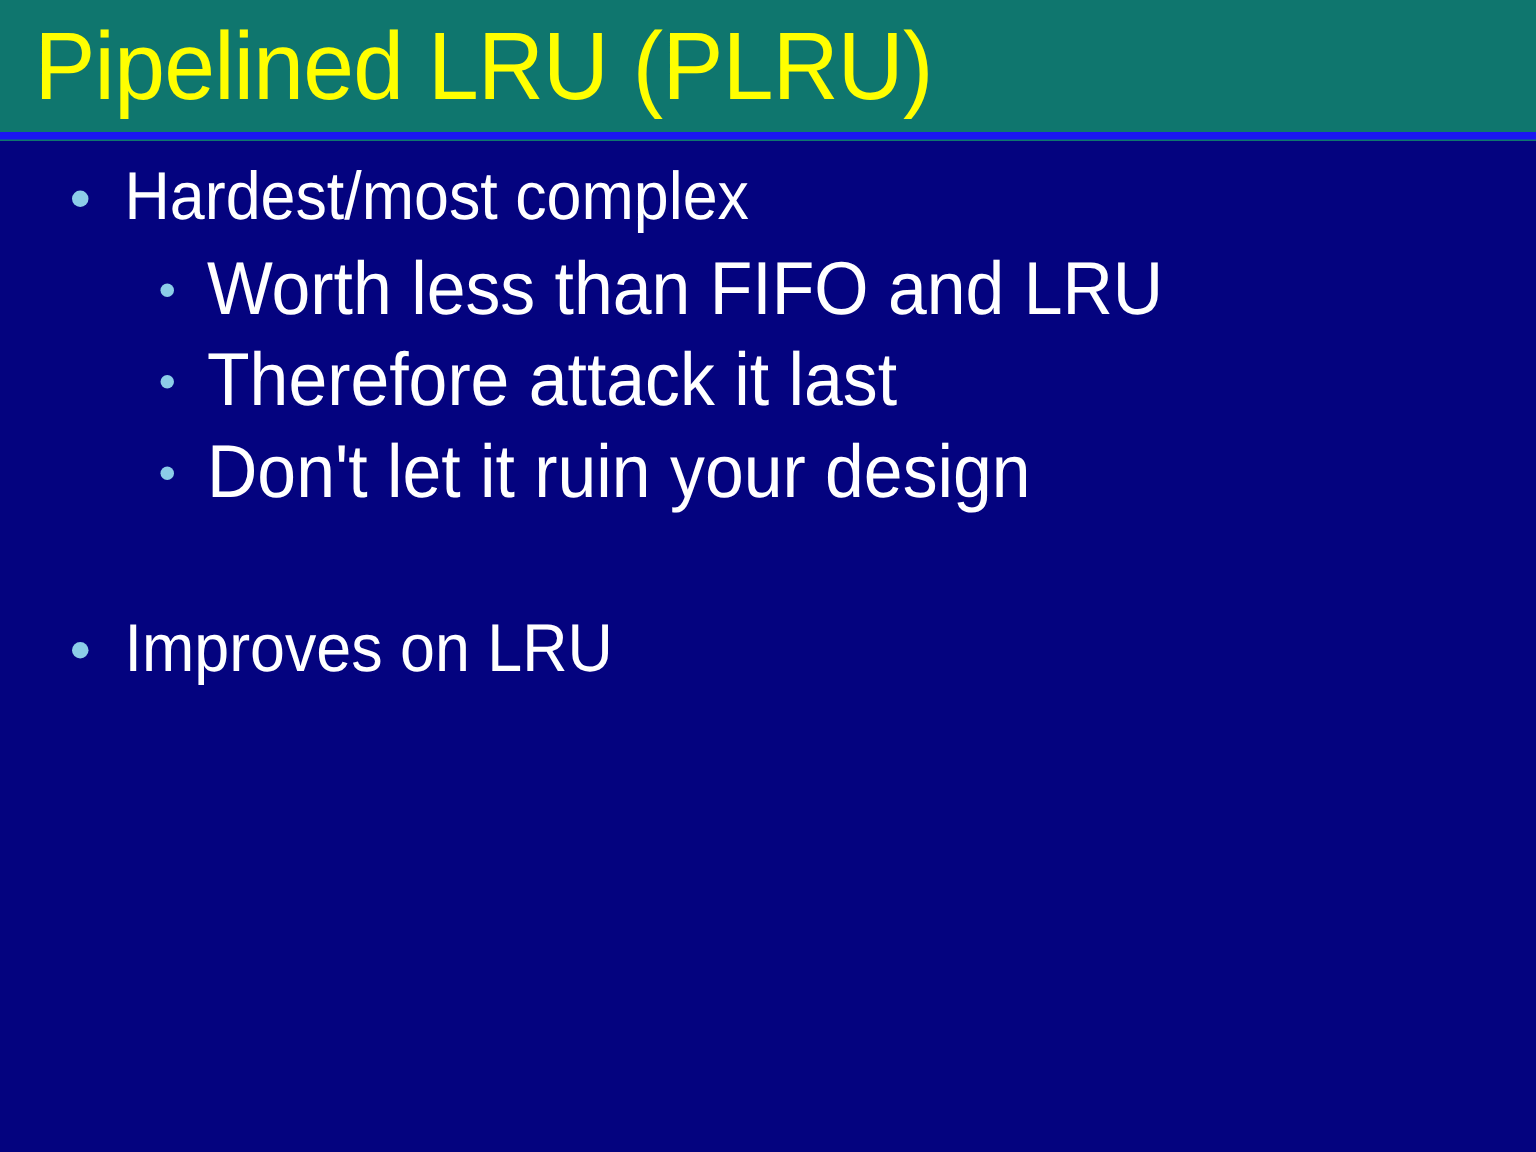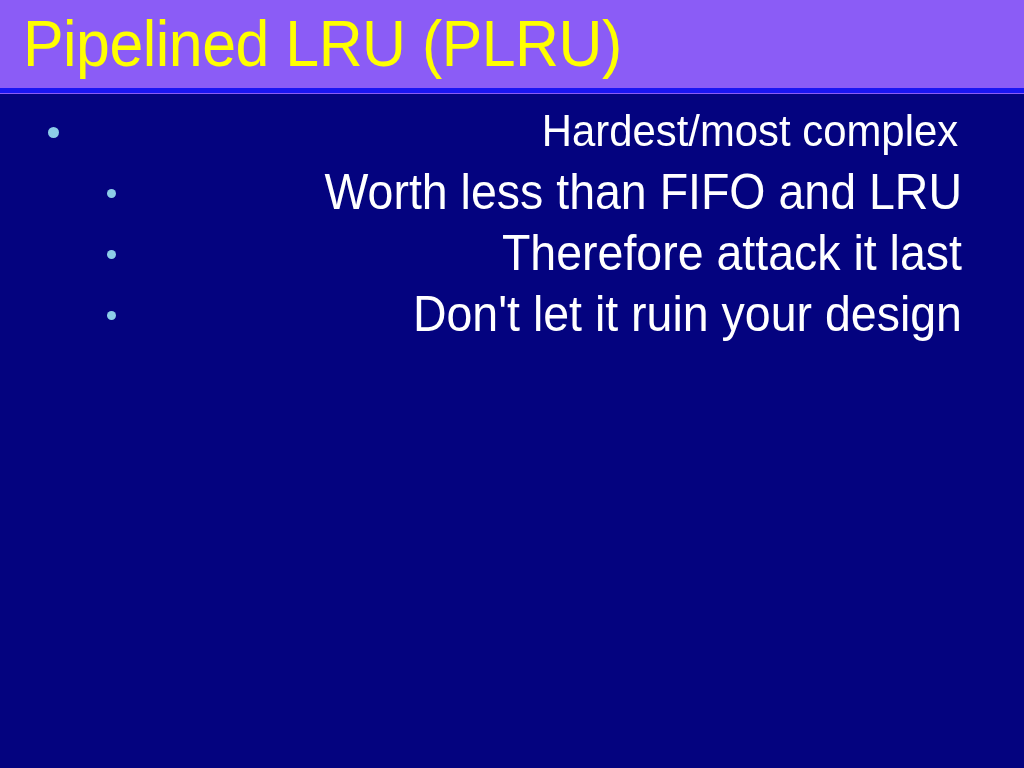--- a/index.html
+++ b/index.html
@@ -24,21 +24,21 @@
     box-sizing: border-box;
   }
 
   
   #title-band {
     position: absolute;
     left: 0;
     top: 0;
     width: 1024px;
     height: 94px;
-    background: #8b5cf6;
+    background: #0f766e;
   }
   #slide-title {
     position: absolute;
     left: 23px;
     top: 7px;
     margin: 0;
     padding: 0;
     color: #ffff00;
     font-size: 64px;
     line-height: 74px;
@@ -64,21 +64,20 @@
     left: 0;
     top: 100px;
     width: 1024px;
   }
 
   ul.level1,
   ul.level2 {
     list-style: none;
     margin: 0;
     padding: 0;
-    text-align: right;
   }
 
   li.bullet {
     position: relative;
     color: #ffffff;
     font-weight: 400;
     font-stretch: condensed;
   }
 
   
@@ -163,20 +162,24 @@
         <span class="dot"></span>
         <span class="btext">Don't let it ruin your design</span>
       </li>
 
     </ul>
 
     <div class="group-gap"></div>
 
     <ul class="level1">
 
+      <li class="bullet l1">
+        <span class="dot"></span>
+        <span class="btext">Improves on LRU</span>
+      </li>
 
 
 
     </ul>
 
   </div>
 
 </div>
 
 </body></html>

